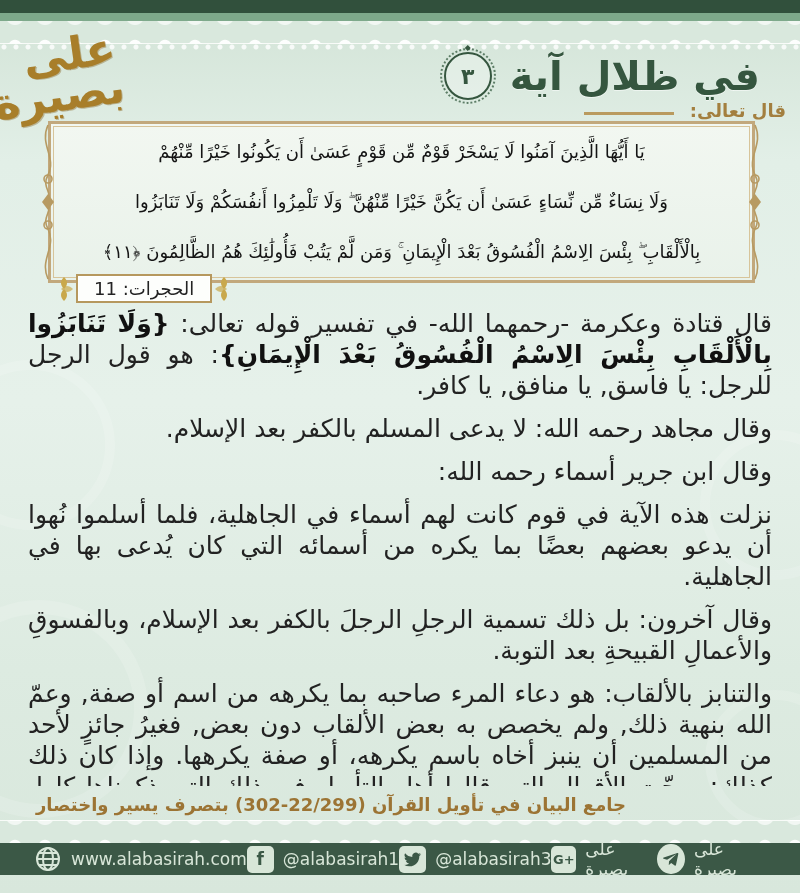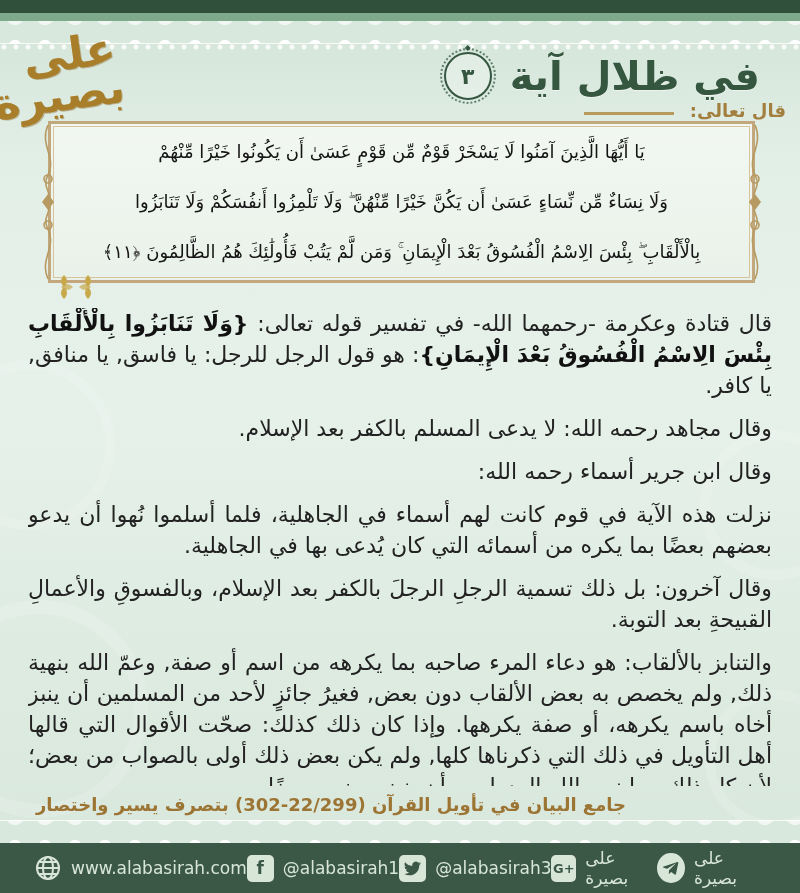--- a/index.html
+++ b/index.html
@@ -50,27 +50,27 @@
   .side-orn{position:absolute;top:50%;transform:translateY(-50%);width:26px;height:170px;color:#b79a62;}
   .side-orn.right{right:-16px;}
   .side-orn.left{left:-16px;transform:translateY(-50%) scaleX(-1);}
   
   .surah-tag{position:absolute;top:274px;left:52px;display:flex;align-items:center;direction:rtl;}
   .tag-box{background:#fdfefc;border:2px solid #b6985e;box-shadow:0 0 0 1px #fff inset;
         padding:2px 16px;color:#232323;font-size:18px;direction:rtl;}
   .floret{width:20px;height:26px;color:#c9a84c;margin:0 2px;}
   
   .content{position:absolute;top:308px;right:28px;left:28px;height:478px;direction:rtl;overflow:hidden;}
-  .content p{margin:0 0 12px;color:#222;font-size:22px;line-height:31px;
+  .content p{margin:0 0 12px;color:#222;font-size:25px;line-height:31px;
         text-align:justify;text-align-last:right;}
   .content .quran-quote{font-weight:bold;color:#111;}
   .citation{position:absolute;top:794px;left:36px;direction:rtl;white-space:nowrap;
         color:#9c7434;font-size:18px;font-weight:bold;}
   
-  .footer{position:absolute;top:843px;left:0;width:800px;height:50px;background:#3b5846;
+  .footer{position:absolute;top:843px;left:0;width:800px;height:32px;background:#3b5846;
         display:flex;flex-direction:row;align-items:center;justify-content:space-between;
         padding:0 34px;box-sizing:border-box;direction:ltr;}
   .f-item{display:flex;align-items:center;gap:9px;color:#d8e6d8;font-size:17px;cursor:pointer;}
   .f-item .sq{width:27px;height:27px;border-radius:5px;background:#d8e6d8;color:#3b5846;
         display:flex;align-items:center;justify-content:center;font-weight:bold;font-size:17px;}
   .f-item .cir{width:30px;height:30px;border-radius:50%;background:#d8e6d8;color:#3b5846;
         display:flex;align-items:center;justify-content:center;}
   .f-item svg{display:block;}
 </style>
 </head>
@@ -128,20 +128,21 @@
   </div>
 
   <div class="surah-tag">
     <span class="floret">
       <svg width="20" height="26" viewBox="0 0 20 26" fill="currentColor">
         <path d="M10 1 C14 5,14 9,10 13 C6 9,6 5,10 1 Z"></path>
         <path d="M10 25 C14 21,14 17,10 13 C6 17,6 21,10 25 Z"></path>
         <path d="M1 13 C5 9,9 9,13 13 C9 17,5 17,1 13 Z" opacity=".7"></path>
       </svg>
     </span>
+    <span class="tag-box">الحجرات: 11</span>
     <span class="floret">
       <svg width="20" height="26" viewBox="0 0 20 26" fill="currentColor">
         <path d="M10 1 C14 5,14 9,10 13 C6 9,6 5,10 1 Z"></path>
         <path d="M10 25 C14 21,14 17,10 13 C6 17,6 21,10 25 Z"></path>
         <path d="M19 13 C15 9,11 9,7 13 C11 17,15 17,19 13 Z" opacity=".7"></path>
       </svg>
     </span>
   </div>
 
   <div class="content">

